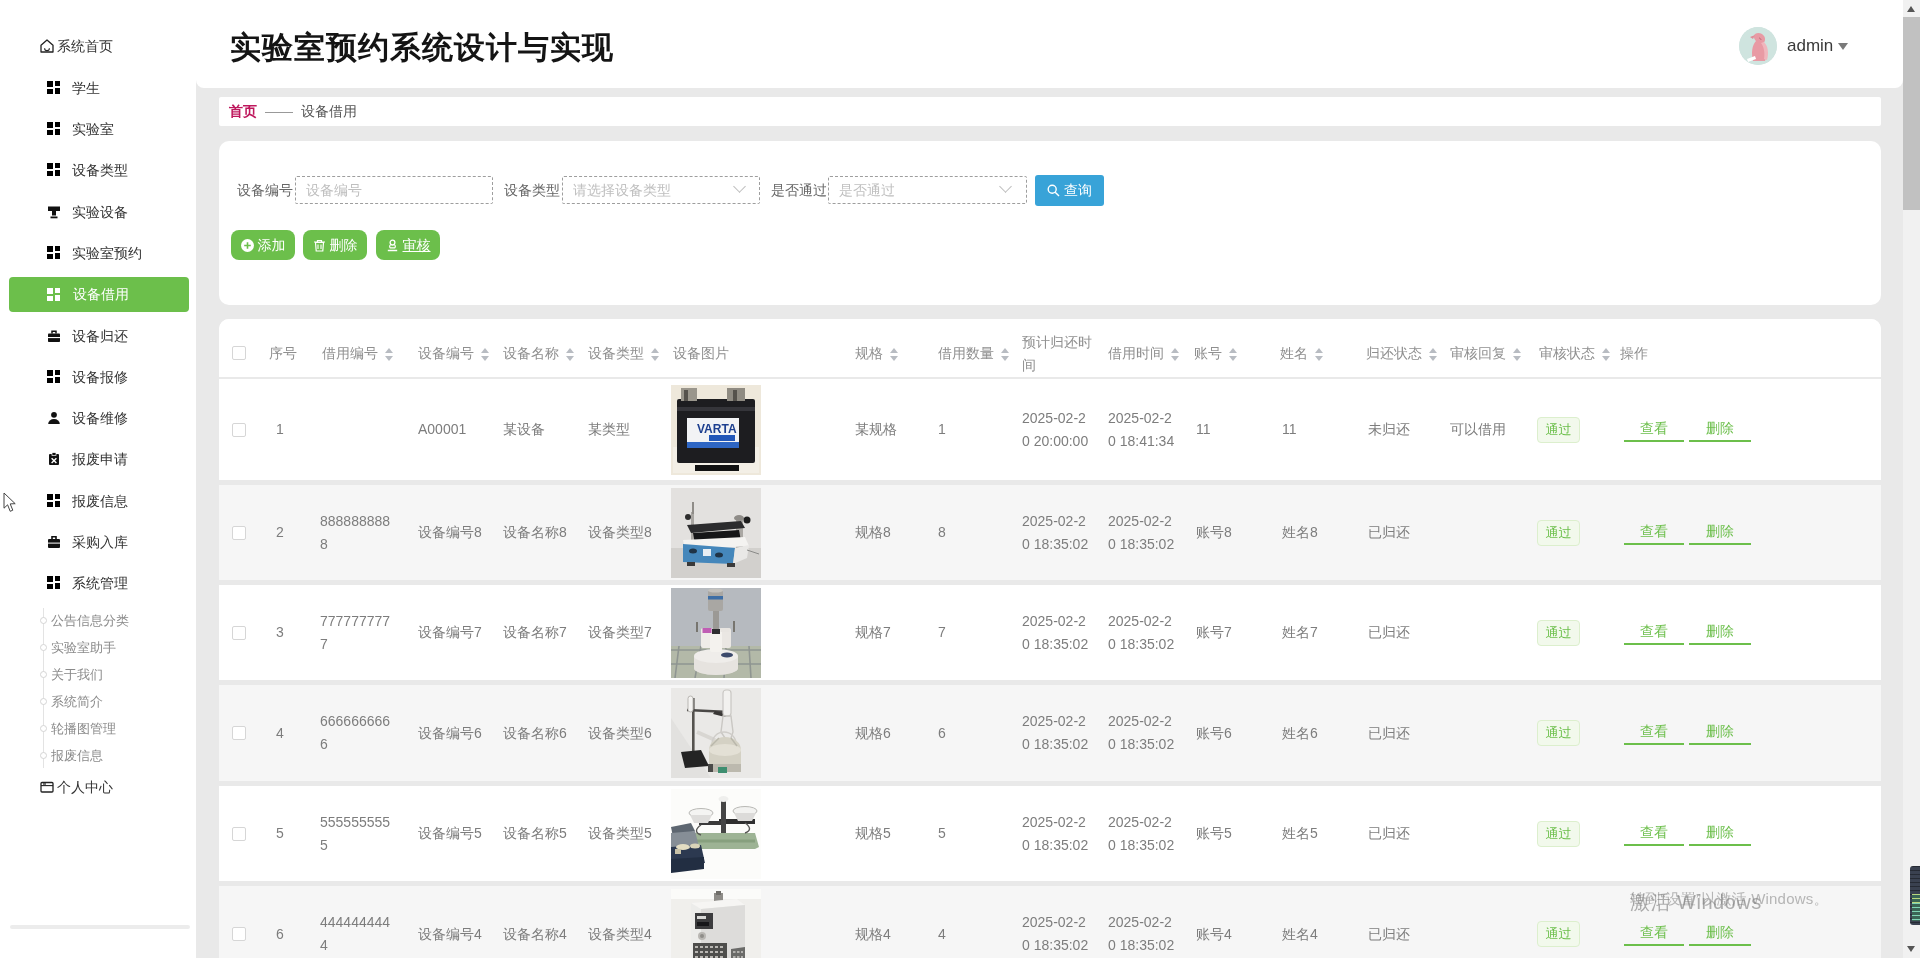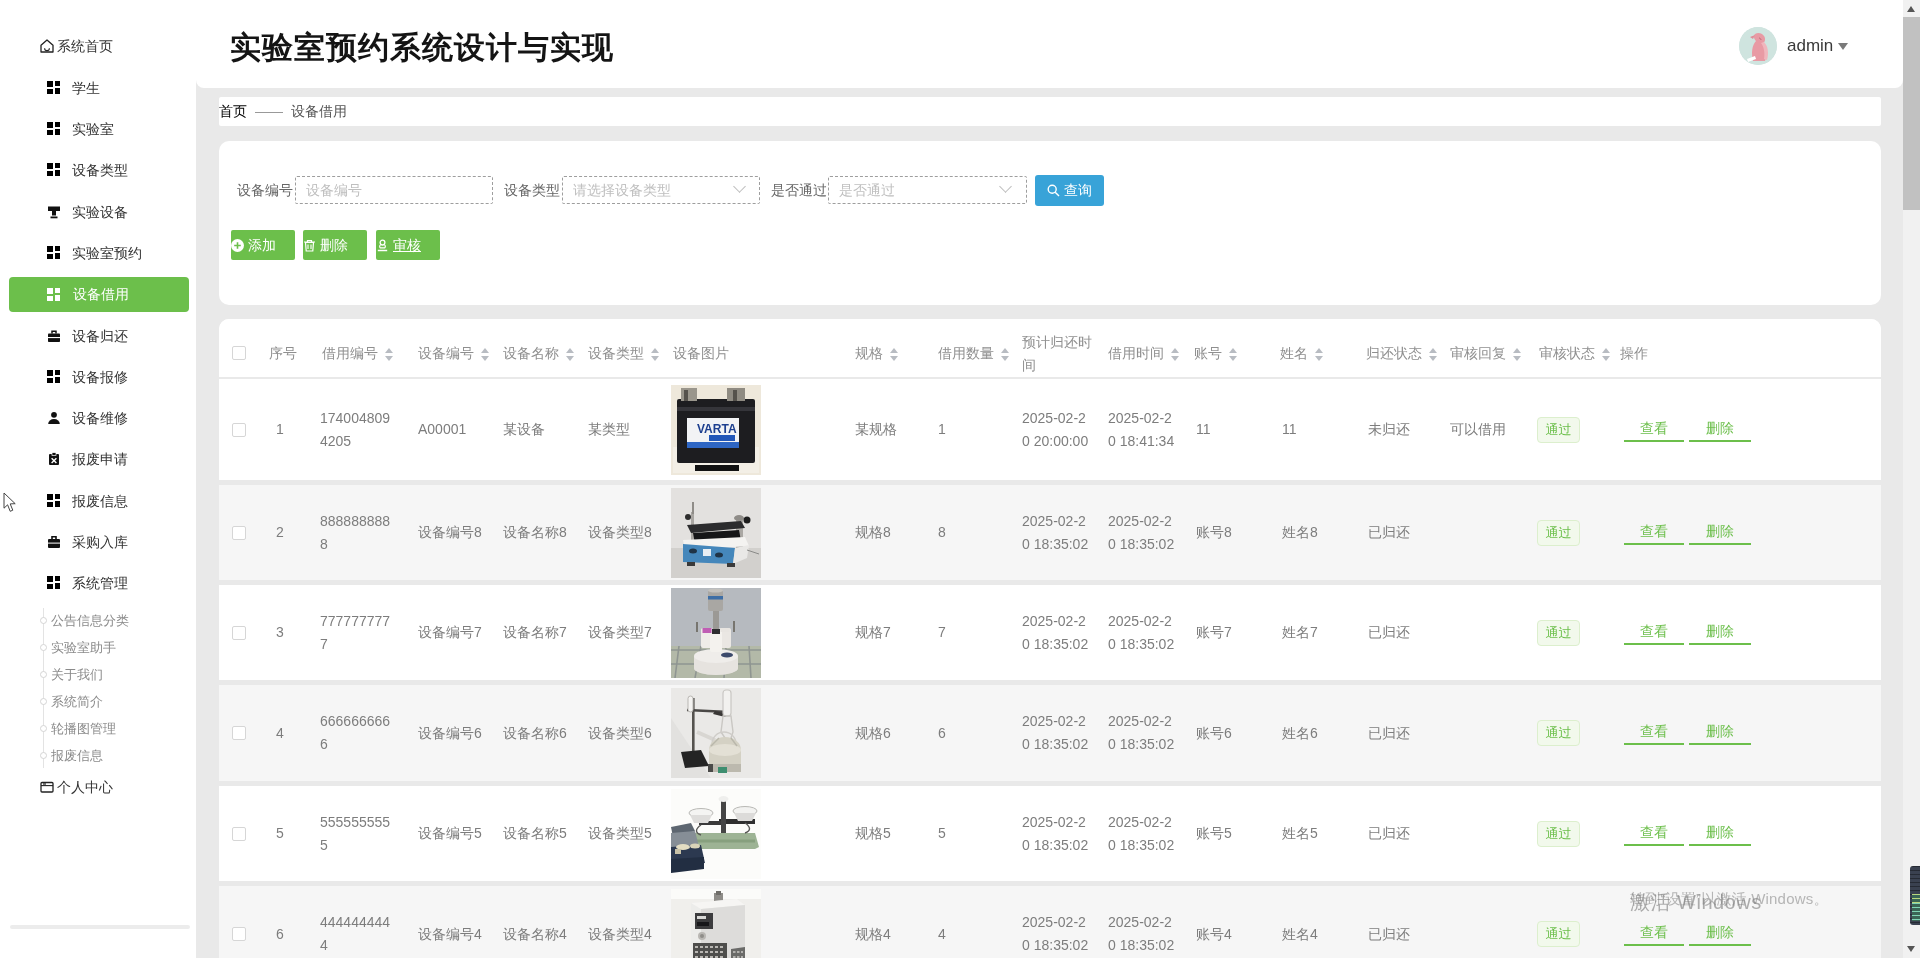--- a/index.html
+++ b/index.html
@@ -45,22 +45,22 @@
     font-size:14px; line-height:29px; }
   
   #spanel { position:absolute; left:219px; top:141px; width:1662px; height:164px; background:#fff; border-radius:10px; }
   .flabel { position:absolute; top:176px; height:28px; line-height:28px; font-size:14px; color:#666; }
   .fbox { position:absolute; top:176px; height:28px; border:1px dashed #9e9e9e; border-radius:2px; background:#fff;
     font-size:14px; line-height:26px; color:#bfbfbf; padding-left:10px; }
   .chev { position:absolute; width:9px; height:9px; border-right:1.5px solid #bdbdbd; border-bottom:1.5px solid #bdbdbd;
     transform:rotate(45deg); top:182px; }
   #qbtn { position:absolute; left:1035px; top:175px; width:69px; height:31px; background:#38a3d8; border-radius:3px;
     color:#fff; font-size:14px; line-height:31px; text-align:center; }
-  .gbtn { position:absolute; top:230px; height:30px; background:#6cbf4b; border-radius:2px; color:#fff;
-    font-size:14px; line-height:30px; text-align:left; }
+  .gbtn { position:absolute; top:230px; height:30px; background:#6cbf4b; border-radius:8px; color:#fff;
+    font-size:14px; line-height:30px; text-align:center; }
   
   #tpanel { position:absolute; left:219px; top:319px; width:1662px; height:639px; background:#fff; border-radius:10px 10px 0 0; overflow:hidden; }
   .hcell { position:absolute; top:6px; height:100%; display:flex; align-items:center; font-size:14px; color:#8f8f8f; }
   .trow { position:absolute; left:0; width:1662px; }
   .row-even { background:#f6f6f6; }
   .cell { position:absolute; top:0; height:100%; display:flex; align-items:center; font-size:14px; color:#7d7d7d; line-height:23px; }
   .ck { position:absolute; left:13px; top:50%; margin-top:-7px; width:14px; height:14px; border:1px solid #d6d6d6; border-radius:2px; background:#fff; }
   .sort { display:inline-block; margin-left:7px; width:8px; }
   .sort i { display:block; width:0; height:0; border-left:4px solid transparent; border-right:4px solid transparent; }
   .sort .up { border-bottom:5px solid #b8bcc2; margin-bottom:3px; }
@@ -94,21 +94,21 @@
       <circle cx="19" cy="19" r="19" fill="#cfe4df"></circle>
       <path d="M14 34 C12 26 13 18 17 14 C15 12 14 9 16 7 C19 5 23 6 25 9 C27 12 26 15 24 16 C28 20 28 28 26 34 Z" fill="#e89aa4"></path>
       <path d="M16 8 l-5 2 3 2 z" fill="#df8d98"></path>
       <path d="M22 16 c3 4 4 10 3 16 l3 1 c2 -7 1 -14 -3 -18 z" fill="#f0b6bd"></path>
       <path d="M8 32 l8 -3 1 3 -8 3 z" fill="#fff"></path>
       <path d="M20 11 c1 0 2 1 2 2" stroke="#b96a76" stroke-width="1" fill="none"></path>
     </svg></div>
 <div id="adminname">admin</div>
 <div id="admincaret"></div>
 
-<div id="crumb"><span style="color:#000000;font-weight:normal;">首页</span><span style="color:#999;margin:0 8px;">——</span><span style="color:#555;">设备借用</span></div>
+<div id="crumb"><span style="color:#be185d;font-weight:bold;margin-left:10px;">首页</span><span style="color:#999;margin:0 8px;">——</span><span style="color:#555;">设备借用</span></div>
 
 <div id="spanel"></div>
 <div class="flabel" style="left:237px;">设备编号</div>
 <div class="fbox" style="left:295px;width:198px;">设备编号</div>
 <div class="flabel" style="left:504px;">设备类型</div>
 <div class="fbox" style="left:562px;width:198px;">请选择设备类型</div>
 <div class="chev" style="left:735px;"></div>
 <div class="flabel" style="left:771px;">是否通过</div>
 <div class="fbox" style="left:828px;width:199px;">是否通过</div>
 <div class="chev" style="left:1001px;"></div>
@@ -190,21 +190,20 @@
   <div style="position:absolute;top:58px;left:0;width:1662px;height:2px;background:#e9e9e9;"></div>
   <div style="position:absolute;top:161px;left:0;width:1662px;height:5px;background:#e9e9e9;"></div>
   <div style="position:absolute;top:261px;left:0;width:1662px;height:5px;background:#e9e9e9;"></div>
   <div style="position:absolute;top:361px;left:0;width:1662px;height:5px;background:#e9e9e9;"></div>
   <div style="position:absolute;top:462px;left:0;width:1662px;height:5px;background:#e9e9e9;"></div>
   <div style="position:absolute;top:562px;left:0;width:1662px;height:5px;background:#e9e9e9;"></div>
 
   <div class="trow" style="top:60px;height:101px;">
     <span class="ck"></span>
     <div class="cell" style="left:57px;">1</div>
-    <div class="cell" style="left:101px;width:74px;word-break:break-all;">1740048094205</div>
     <div class="cell" style="left:199px;">A00001</div>
     <div class="cell" style="left:284px;">某设备</div>
     <div class="cell" style="left:369px;">某类型</div>
     <svg class="pic" viewBox="0 0 90 90">
         <rect width="90" height="90" fill="#eee8db"></rect>
         <rect x="2" y="62" width="86" height="26" fill="#f3efe6"></rect>
         <rect x="6" y="14" width="78" height="64" rx="2" fill="#1d1d20"></rect>
         <rect x="10" y="3" width="16" height="13" fill="#9a968c"></rect>
         <rect x="56" y="3" width="18" height="13" fill="#8f8b82"></rect>
         <rect x="13" y="5" width="4" height="11" fill="#55524c"></rect>

